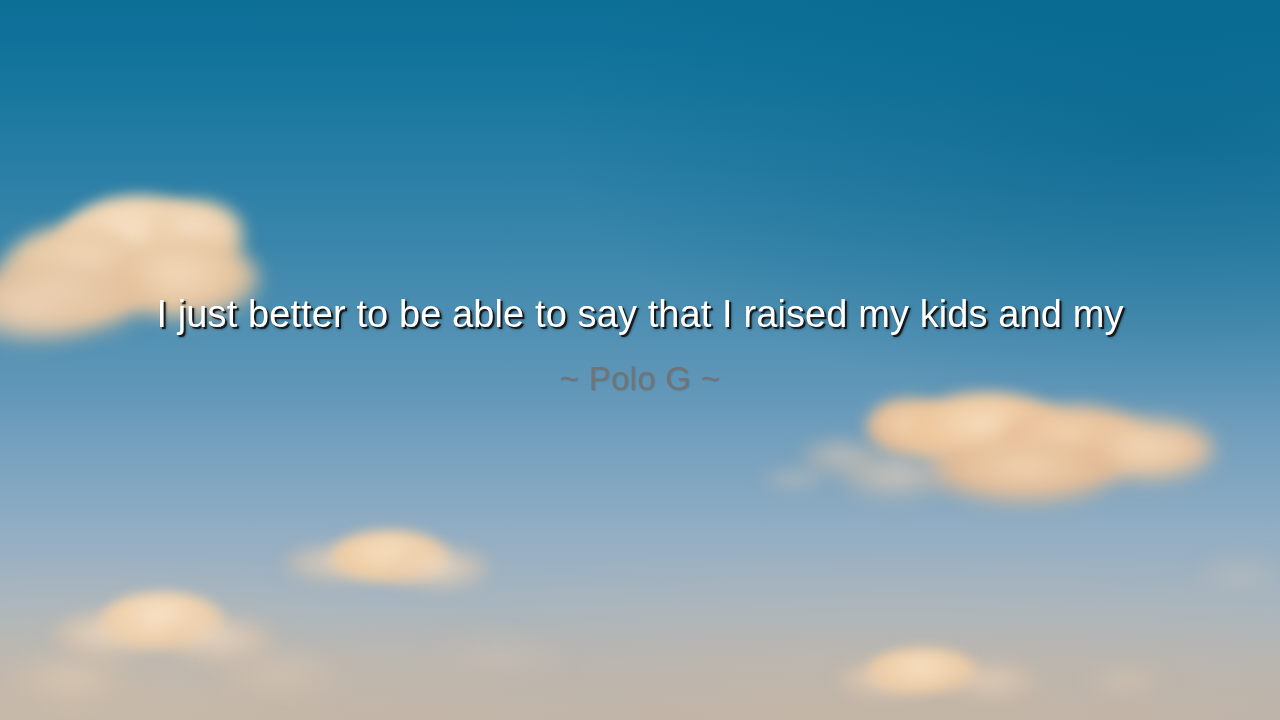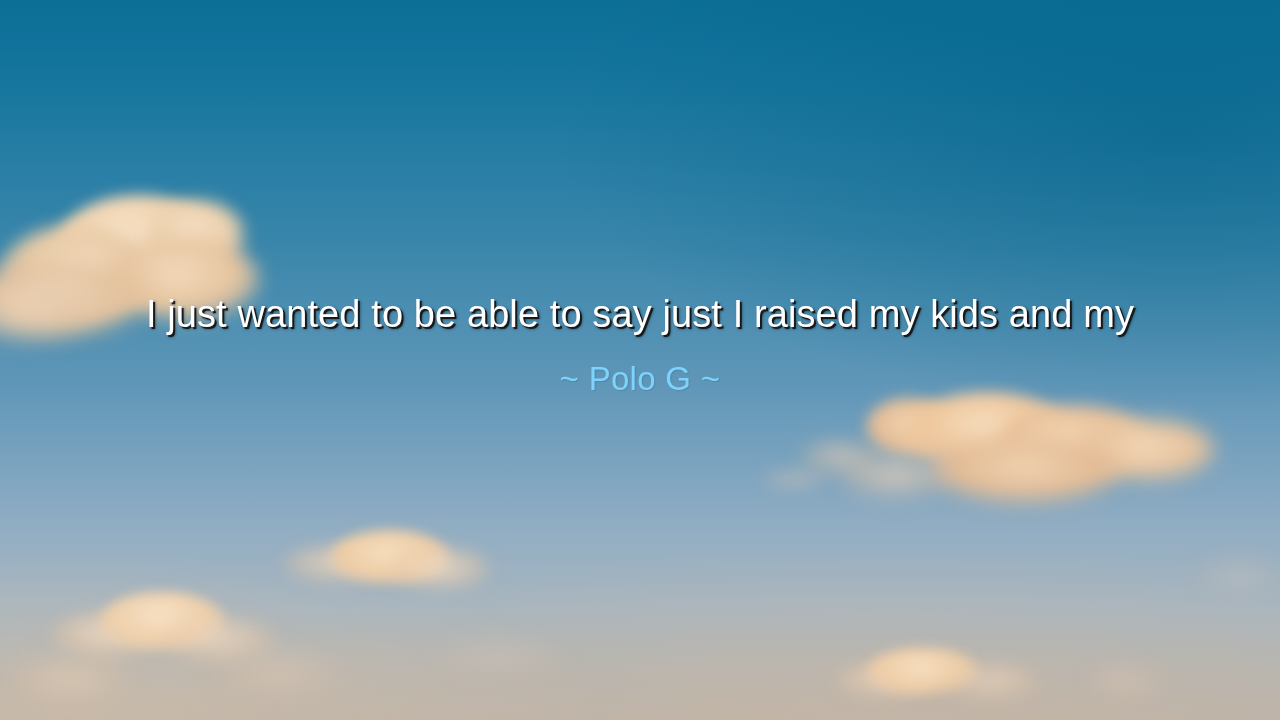--- a/index.html
+++ b/index.html
@@ -176,21 +176,21 @@
     letter-spacing: 0.1px;
     text-shadow:
       2px 2px 0 rgba(20,22,24,0.92),
       2px 2px 3px rgba(10,12,14,0.65);
     white-space: normal;
   }
 
   .attribution {
     margin: 0;
     margin-top: 22px;
-    color: #7dd3fc;
+    color: #737373;
     font-size: 33px;
     line-height: 40px;
     font-weight: 400;
     letter-spacing: 0.3px;
     text-shadow: 1px 1px 1px rgba(30,70,100,0.20);
   }
 </style>
 </head>
 <body>
 
@@ -229,17 +229,17 @@
   <div class="cloud cl-br-b"></div>
   <div class="cloud cl-br-a"></div>
   <div class="cloud cl-br-c"></div>
   <div class="cloud cl-br-d"></div>
 
   <div class="cloud cl-w-a"></div>
   <div class="cloud cl-w-b"></div>
   <div class="cloud cl-w-c"></div>
 
   <div class="quote-block">
-    <p class="quote-text">I just wanted to be able to say just I raised my kids and my</p>
+    <p class="quote-text">I just better to be able to say that I raised my kids and my</p>
     <p class="attribution">~ Polo G ~</p>
   </div>
 
 </div>
 
 </body></html>

